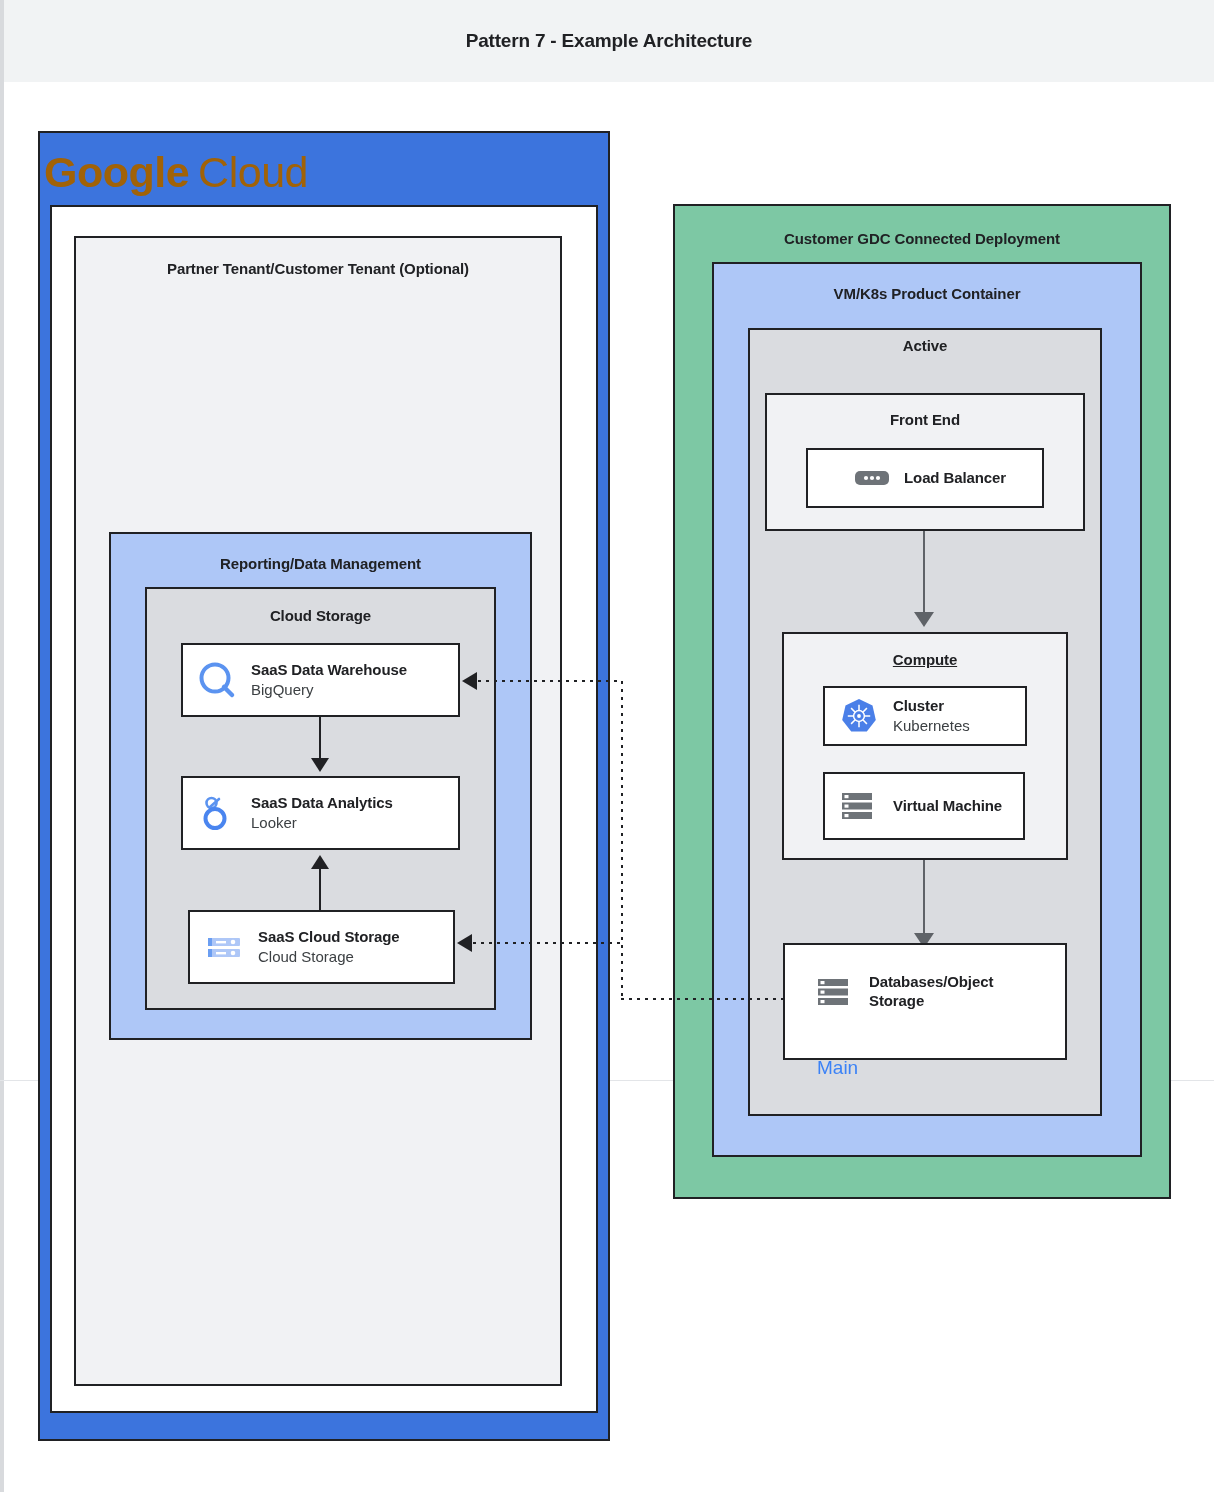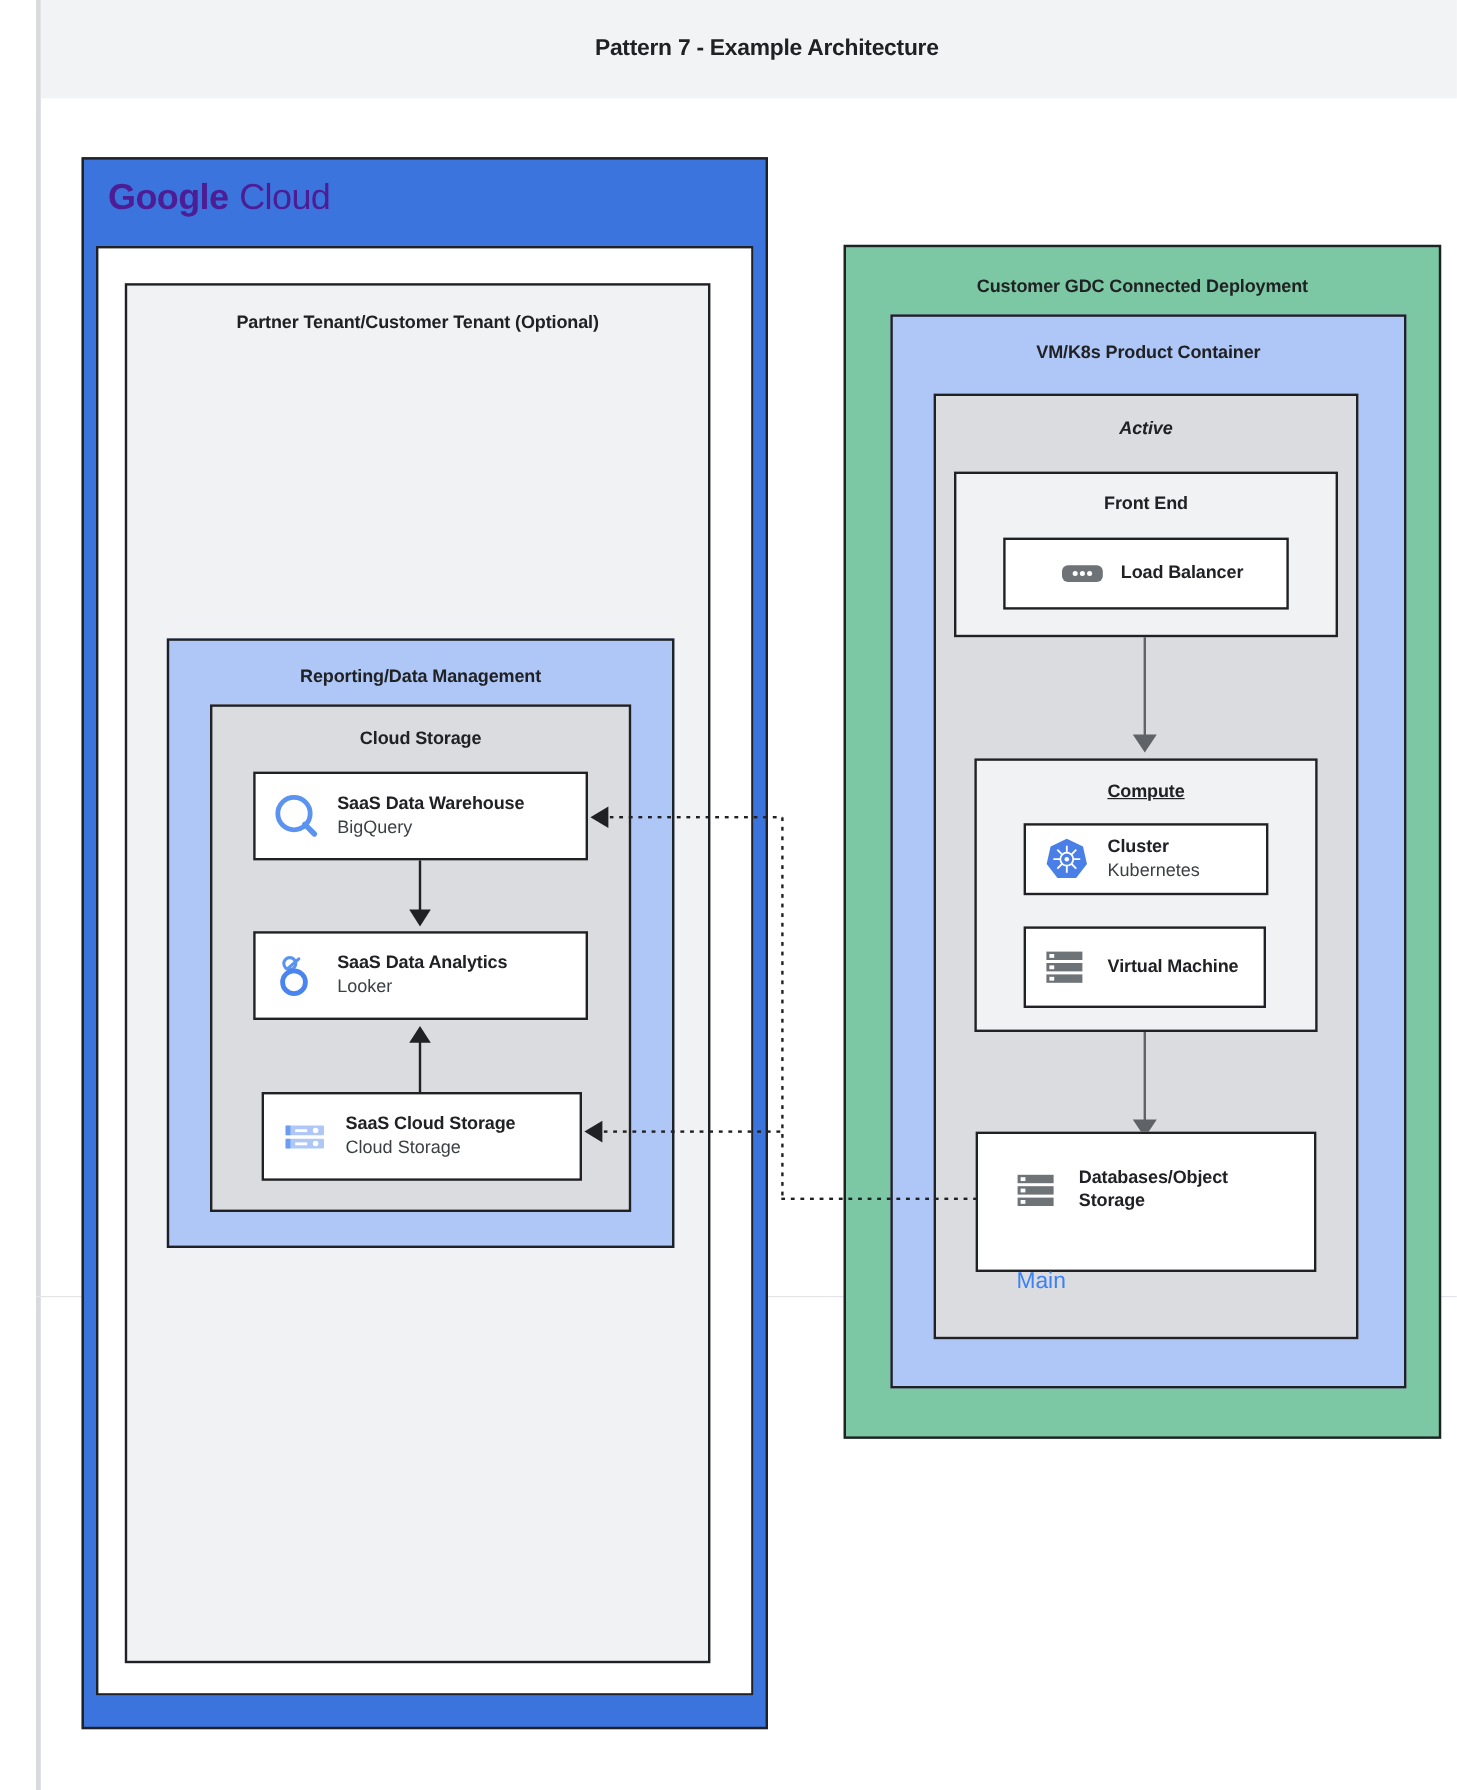--- a/index.html
+++ b/index.html
@@ -3,21 +3,21 @@
 <meta charset="utf-8">
 <style>
   * { box-sizing: border-box; margin: 0; padding: 0; }
   html, body {
     width: 1214px; height: 1492px;
     background: #ffffff;
     font-family: "Liberation Sans", sans-serif;
     color: #202124;
     overflow: hidden;
   }
-  #stage { position: relative; width: 1180px; height: 1492px; background:#ffffff;margin-left:30px; }
+  #stage { position: relative; width: 1180px; height: 1492px; background:#ffffff; }
 
   
   .header-bar {
     position: absolute; left: 4px; top: 0; width: 1210px; height: 82px;
     background: #f1f3f4;
     display: flex; align-items: center; justify-content: center;
   }
   .header-title { font-size: 19px; font-weight: bold; letter-spacing: -0.2px; color: #202124; }
 
   .page-left-edge { position:absolute; left:0; top:0; width:4px; height:1492px; background:#d8dadd; }
@@ -33,22 +33,22 @@
   
   .fill-gcblue   { background: #3c74dd; }
   .fill-white    { background: #ffffff; }
   .fill-gray-lt  { background: #f1f2f4; }
   .fill-periw    { background: #aec7f7; }
   .fill-gray-md  { background: #dadce0; }
   .fill-green    { background: #7dc8a4; }
 
   
   .gc-logo {
-    position: absolute; left: 60px; top: 148px;
-    font-size: 30px; color: #4c1d95; letter-spacing: -0.5px; white-space: nowrap;
+    position: absolute; left: 44px; top: 148px;
+    font-size: 43px; color: #a16207; letter-spacing: -0.5px; white-space: nowrap;
   }
   .gc-logo .g1 { font-weight: bold; }
   .gc-logo .g2 { font-weight: normal; margin-left: 9px; }
 
   
   .node {
     position: absolute; border: 2px solid #202124; background: #ffffff;
     display: flex; align-items: center; padding: 0 14px; gap: 14px;
   }
   .node-text { display: flex; flex-direction: column; justify-content: center; }
@@ -164,21 +164,21 @@
 
   <div class="frame fill-green" style="left:673px; top:204px; width:498px; height:995px;">
     <div class="frame-label" style="top:24px;">Customer GDC Connected Deployment</div>
   </div>
 
   <div class="frame fill-periw" style="left:712px; top:262px; width:430px; height:895px;">
     <div class="frame-label" style="top:21px;">VM/K8s Product Container</div>
   </div>
 
   <div class="frame fill-gray-md" style="left:748px; top:328px; width:354px; height:788px;">
-    <div class="frame-label" style="top:19px;font-style:italic;">Active</div>
+    <div class="frame-label" style="top:7px;">Active</div>
   </div>
 
   <div class="frame fill-gray-lt" style="left:765px; top:393px; width:320px; height:138px;">
     <div class="frame-label" style="top:16px;">Front End</div>
   </div>
 
   <div class="node" style="left:806px; top:448px; width:238px; height:60px;padding-left:46px;">
     <svg class="icon" width="36" height="22" viewBox="0 0 36 22">
       <rect x="1" y="4" width="34" height="14" rx="5" fill="#6e7378"></rect>
       <circle cx="12" cy="11" r="2.1" fill="#ffffff"></circle>

